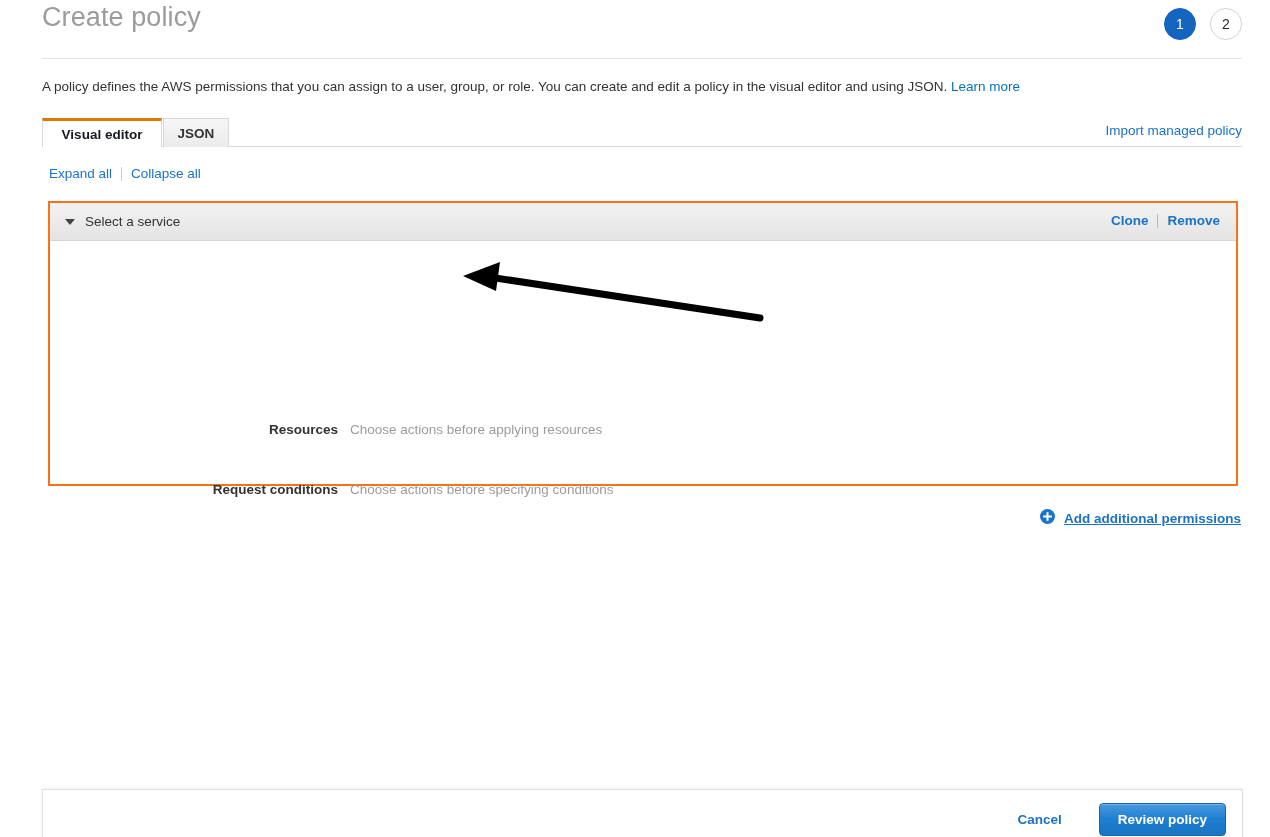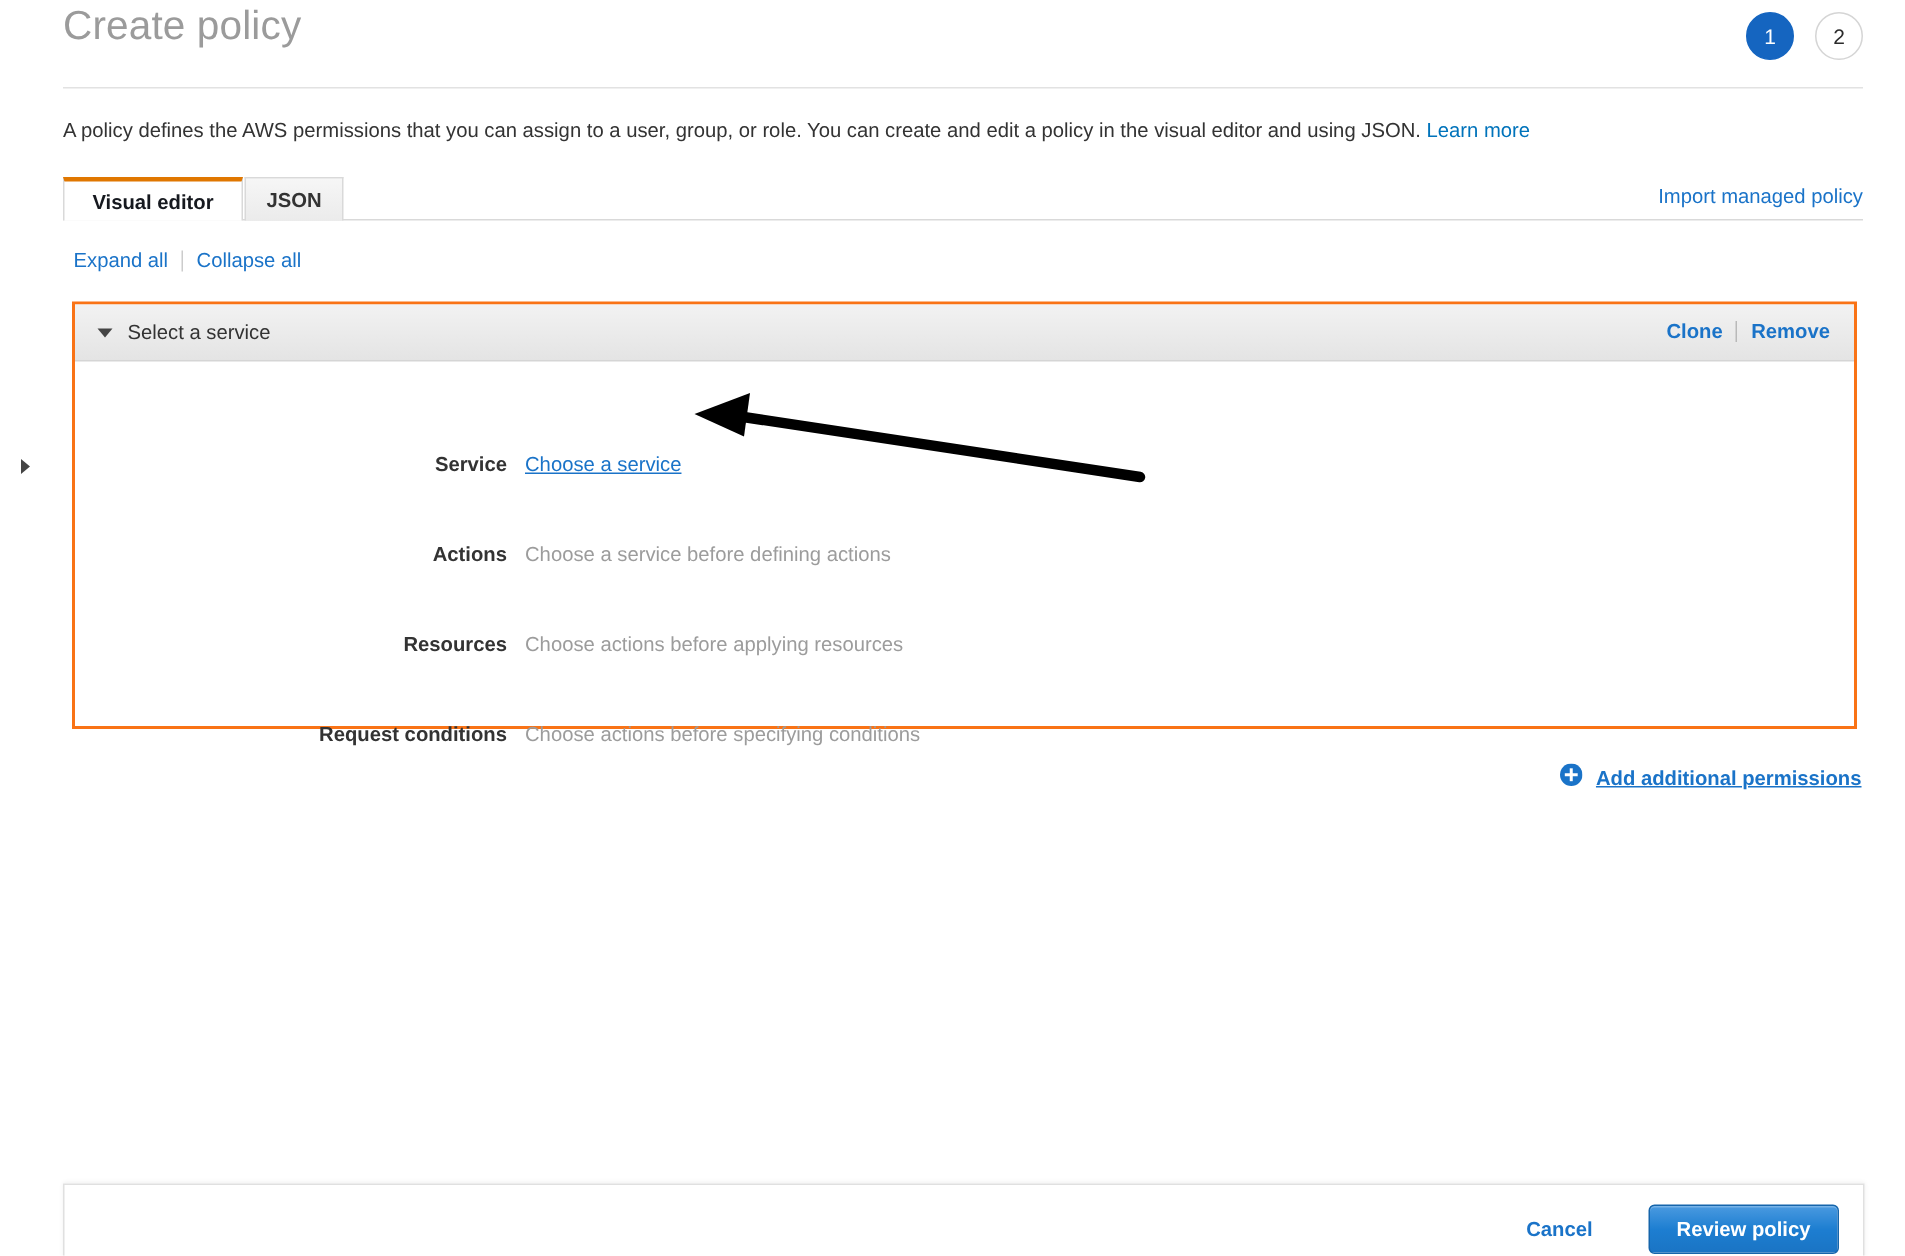--- a/index.html
+++ b/index.html
@@ -356,34 +356,21 @@
     <span class="panel-header-title">Select a service</span>
     <div class="panel-header-actions">
       <a class="link-blue" href="#">Clone</a>
       <span class="sep"></span>
       <a class="link-blue" href="#">Remove</a>
     </div>
   </div>
 
   <div class="panel-body">
 
-    <div class="frow" style="top: 61px;">
-      <div class="frow-label">
-        <span class="caret-right"></span>
-        <span>Service</span>
-      </div>
-      <a class="frow-value linked" href="#">Choose a service</a>
-    </div>
-
-    <div class="frow" style="top: 121px;">
-      <div class="frow-label">
-        <span>Actions</span>
-      </div>
-      <div class="frow-value">Choose a service before defining actions</div>
-    </div>
+
 
     <div class="frow" style="top: 181px;">
       <div class="frow-label">
         <span>Resources</span>
       </div>
       <div class="frow-value">Choose actions before applying resources</div>
     </div>
 
     <div class="frow" style="top: 241px;">
       <div class="frow-label">

